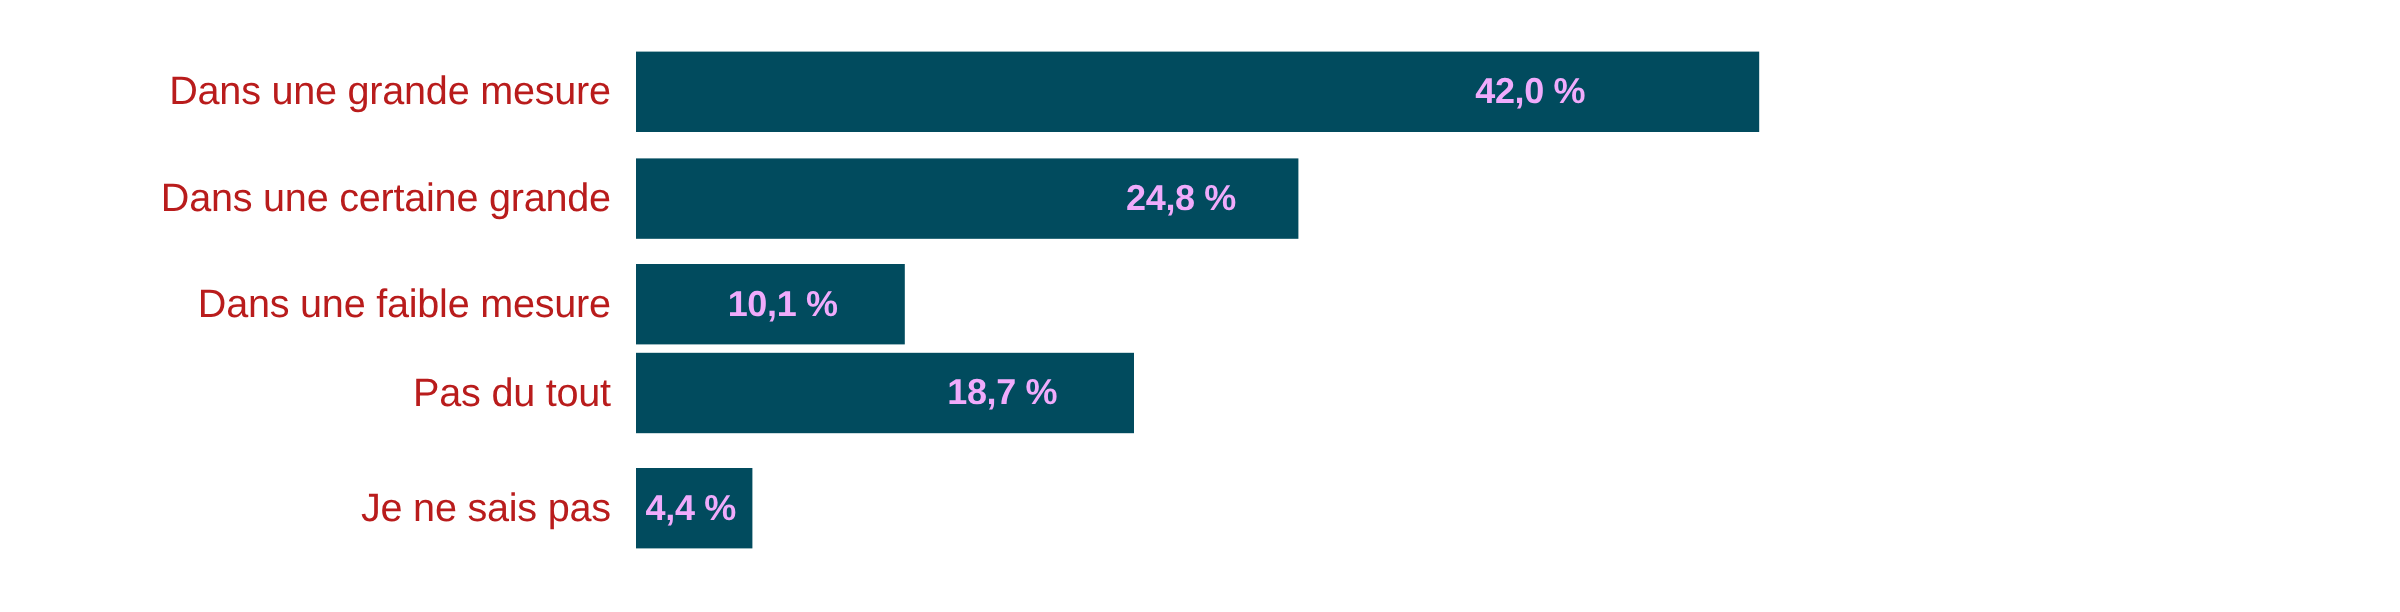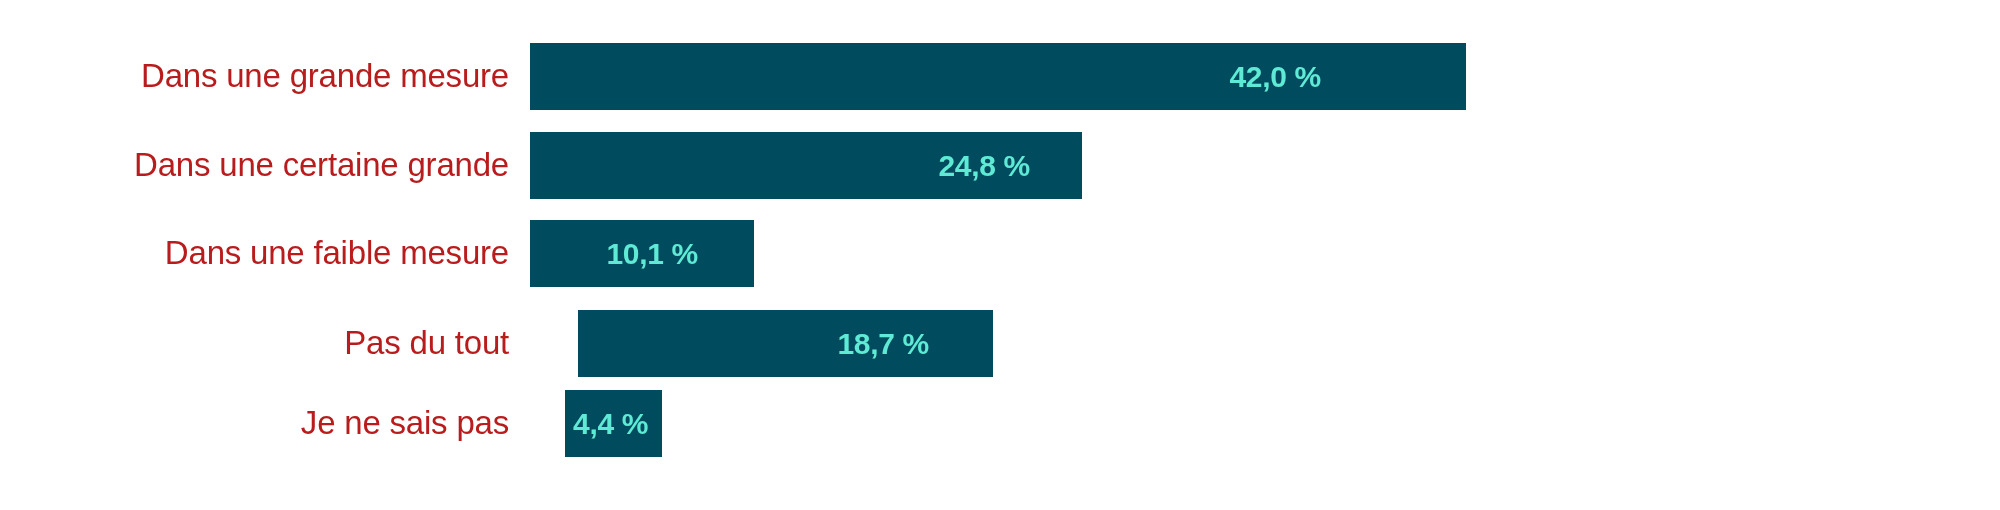--- a/index.html
+++ b/index.html
@@ -48,33 +48,32 @@
     left: 0;
     top: 0;
     height: 100%;
     background: #014B5E;
     box-sizing: border-box;
     display: flex;
     align-items: center;
     justify-content: flex-end;
   }
   .bar-value {
-    color: #5eead4;
+    color: #f0abfc;
     font-size: 30px;
     font-weight: bold;
     white-space: nowrap;
     padding-right: 0;
     letter-spacing: -0.3px;
   }
   .bar.inside-right .bar-value {
     margin-right: 0;
   }
   .bar.label-left {
     justify-content: flex-start;
-    margin-left: 35px;
   }
   .bar.label-left .bar-value {
     padding-left: 8px;
   }
 </style>
 </head>
 <body>
 
 <div id="chart-root">
 
@@ -98,21 +97,21 @@
 
   <div class="bar-row" style="top: 220px; height: 67px;">
     <div class="row-label">Dans une faible mesure</div>
     <div class="bar-wrap">
       <div class="bar inside-right" style="width: 224px; background: rgb(1, 75, 94);">
         <span class="bar-value" style="padding-right: 56px;">10,1 %</span>
       </div>
     </div>
   </div>
 
-  <div class="bar-row" style="top: 310px; height: 67px; gap: 48px;">
+  <div class="bar-row" style="top: 294px; height: 67px;">
     <div class="row-label">Pas du tout</div>
     <div class="bar-wrap">
       <div class="bar inside-right" style="width: 415px; background: rgb(1, 75, 94);">
         <span class="bar-value" style="padding-right: 64px;">18,7 %</span>
       </div>
     </div>
   </div>
 
   <div class="bar-row" style="top: 390px; height: 67px;">
     <div class="row-label">Je ne sais pas</div>

